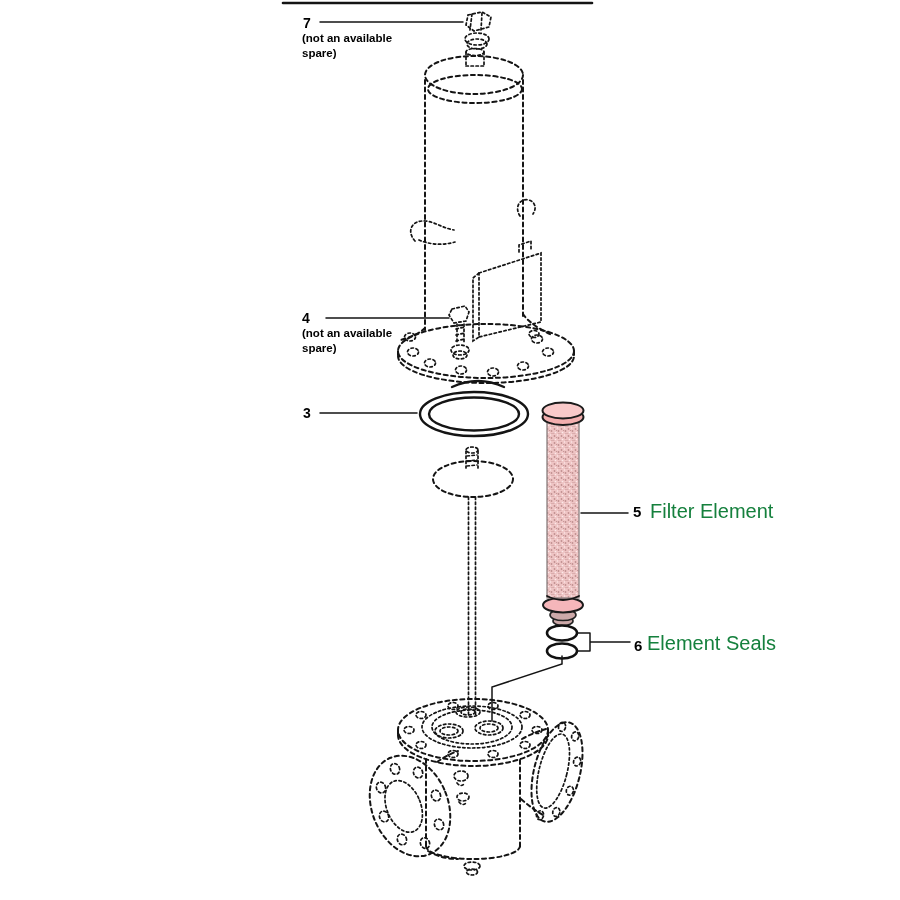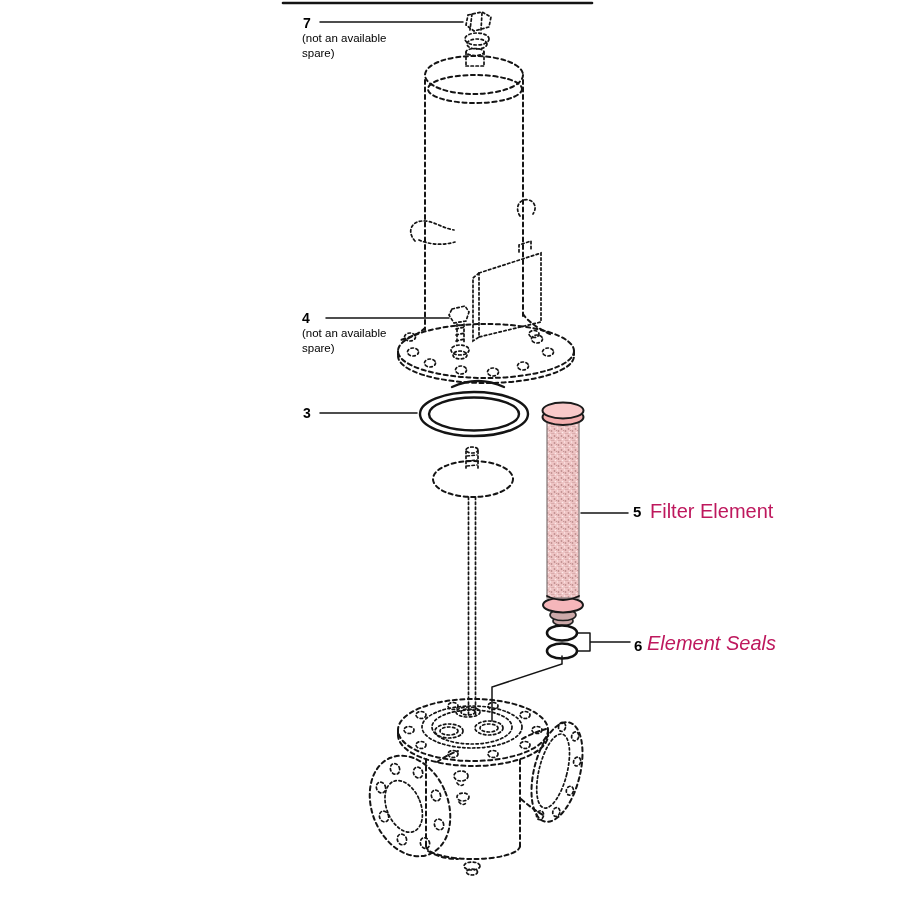--- a/index.html
+++ b/index.html
@@ -8,23 +8,23 @@
     font-family:"Liberation Sans", sans-serif; overflow:hidden;
   }
   svg { position:absolute; left:0; top:0; }
   .ln  { fill:none; stroke:#141414; stroke-linecap:round; }
   .d2  { stroke-dasharray:4 3.5; stroke-width:2; }
   .d1  { stroke-dasharray:2.4 2.6; stroke-width:1.7; }
   .sld { stroke-width:2.4; }
   .thin{ stroke-width:1.5; }
   .label, .note, .name-label, .num-small { position:absolute; color:#000; white-space:nowrap; }
   .label { font-weight:bold; font-size:14px; line-height:14px; }
-  .note  { font-weight:normal; font-size:11.5px; line-height:15px; }
+  .note  { font-weight:bold; font-size:11.5px; line-height:15px; }
   .num-small { font-weight:bold; font-size:15px; line-height:15px; }
-  .name-label { font-size:20px; line-height:22px; color:#be185d; }
+  .name-label { font-size:20px; line-height:22px; color:#15803d; }
 </style>
 </head>
 <body>
 
 <div class="canvas">
 
 <svg width="900" height="900" viewBox="0 0 900 900">
   <defs>
     <pattern id="speckle" width="7" height="7" patternUnits="userSpaceOnUse">
       <rect width="7" height="7" fill="#efc5c5"></rect>
@@ -222,15 +222,15 @@
   <div>(not an available</div>
   <div>spare)</div>
 </div>
 
 <div class="label" style="left:303px; top:406px;">3</div>
 
 <div class="num-small" style="left:633px; top:504px;">5</div>
 <div class="name-label" style="left:650px; top:500px;">Filter Element</div>
 
 <div class="num-small" style="left:634px; top:638px;">6</div>
-<div class="name-label" style="left:647px; top:632px;font-style:italic;">Element Seals</div>
+<div class="name-label" style="left:647px; top:632px;">Element Seals</div>
 
 </div>
 
 </body></html>

